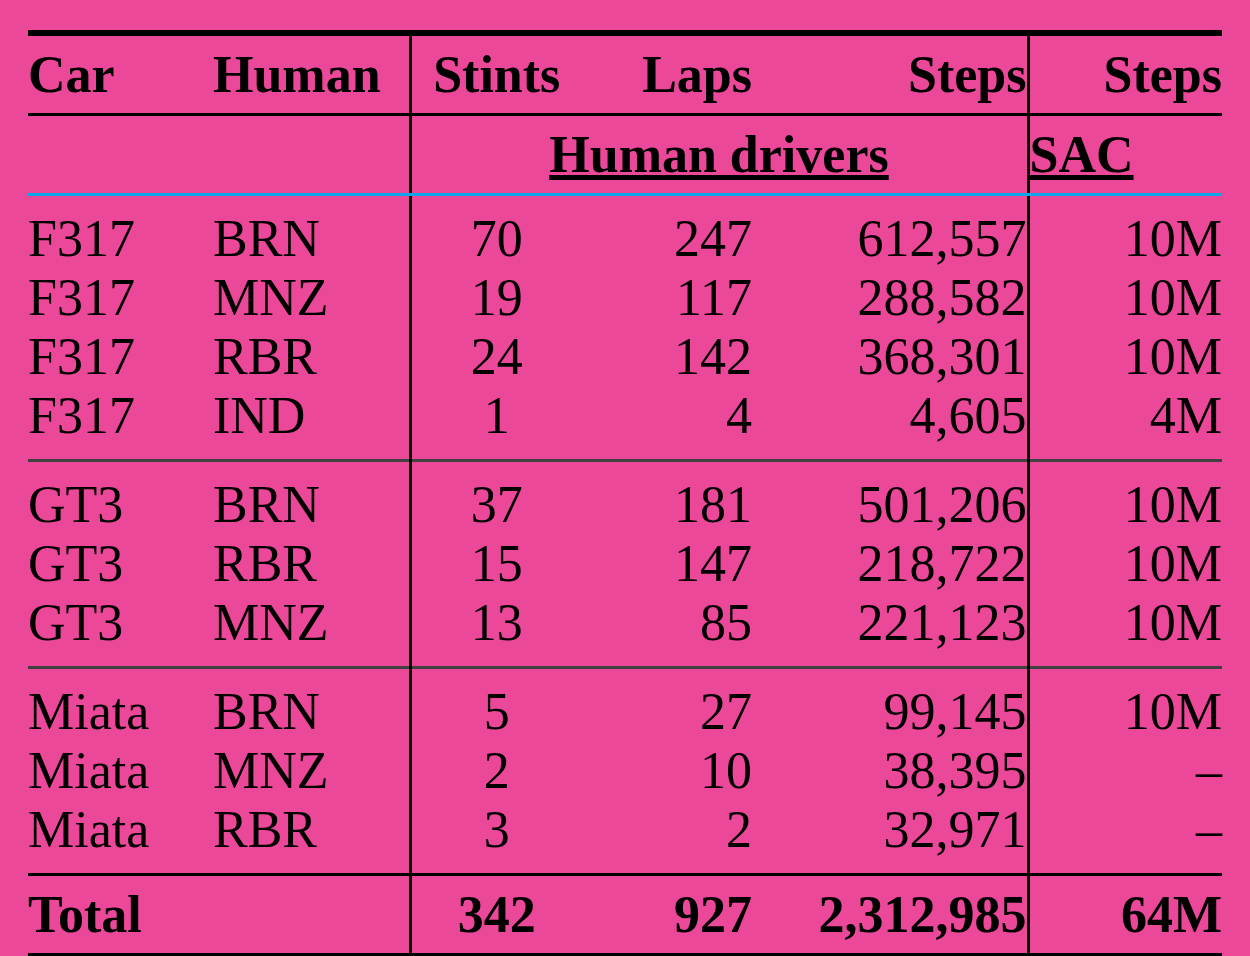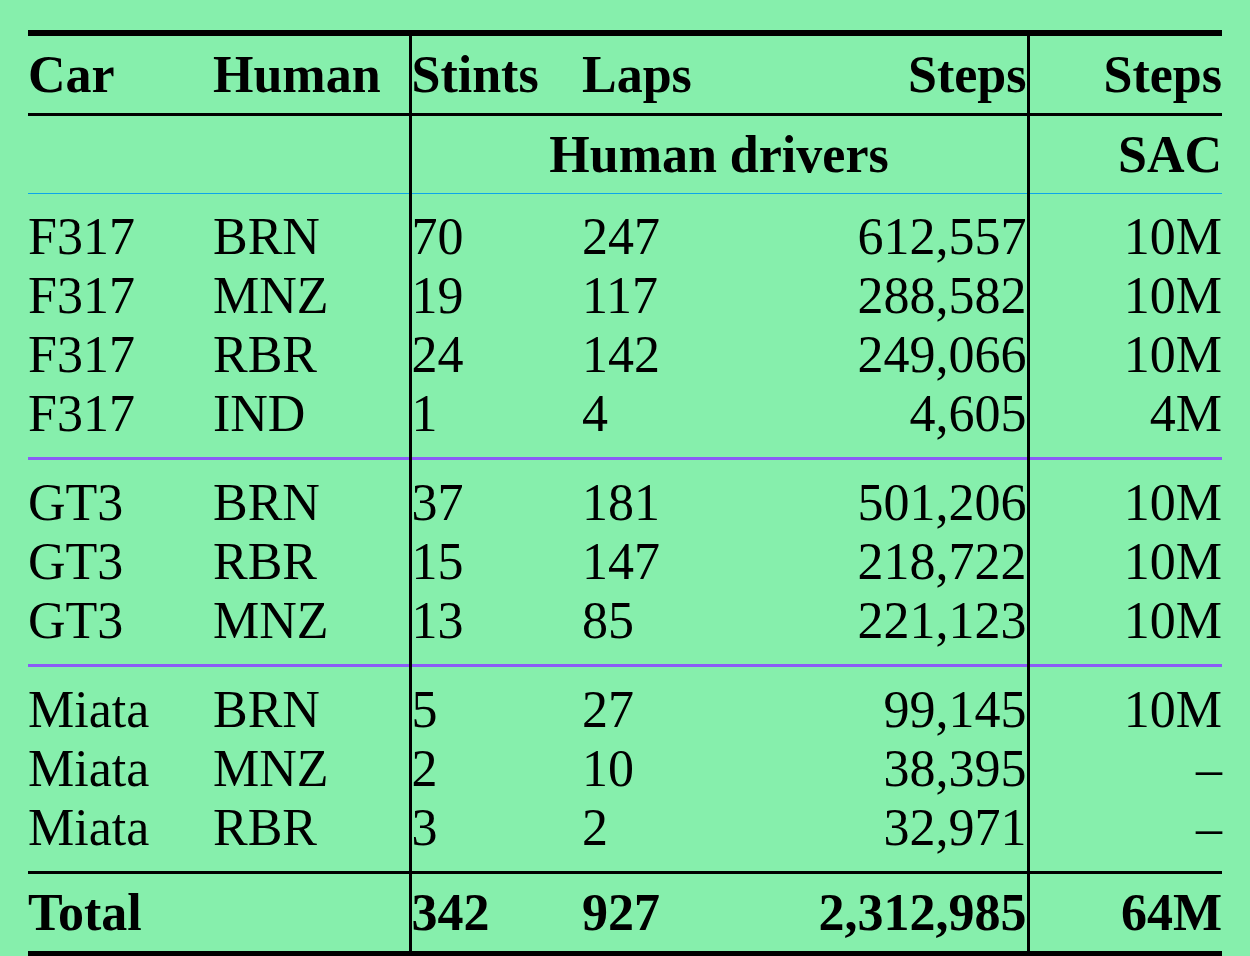--- a/index.html
+++ b/index.html
@@ -7,21 +7,21 @@
     padding: 0;
     background: #ffffff;
     width: 1250px;
     height: 956px;
     overflow: hidden;
   }
   .page {
     position: relative;
     width: 1250px;
     height: 956px;
-    background: #86efac;
+    background: #ec4899;
   }
   table.paper-table {
     position: absolute;
     left: 28px;
     top: 30px;
     width: 1194px;
     border-collapse: collapse;
     table-layout: fixed;
     font-family: "Liberation Serif", "DejaVu Serif", serif;
     font-size: 52px;
@@ -32,44 +32,45 @@
   table.paper-table th,
   table.paper-table td {
     padding: 0;
     vertical-align: middle;
     white-space: nowrap;
     font-weight: normal;
   }
   
   .c-car   { text-align: left;  padding-left: 27px; }
   .c-track { text-align: left;  padding-left: 27px; }
-  .c-stints{ text-align: left; padding-right: 12px; }
-  .c-laps  { text-align: left; padding-right: 8px; }
+  .c-stints{ text-align: center; padding-right: 12px; }
+  .c-laps  { text-align: right; padding-right: 8px; }
   .c-steps { text-align: right; padding-right: 8px; }
   .c-sac   { text-align: right; padding-right: 32px; }
   
   .bar { border-left: 3px solid #000000; }
   
   thead tr.main-header th {
     font-weight: bold;
     height: 77px;
     border-bottom: 3px solid #000000;
   }
   thead tr.sub-header td {
     font-weight: bold;
     height: 77px;
-    border-bottom: 1px solid #0ea5e9;
+    border-bottom: 3px solid #0ea5e9;
+    text-decoration: underline;
   }
   .center { text-align: center; }
-  .sac-center { text-align: right; padding-right: 32px; }
+  .sac-center { text-align: left; padding-right: 32px; }
   
   tbody.group td { height: 58px; }
   tbody.group tr:first-child td { padding-top: 13px; }
   tbody.group tr:last-child  td { padding-bottom: 14px; }
-  tbody.group + tbody.group  { border-top: 3px solid #8b5cf6; }
+  tbody.group + tbody.group  { border-top: 3px solid #404040; }
   
   tbody.total td {
     height: 77px;
     border-top: 3px solid #000000;
     font-weight: bold;
     margin-top: 47px;
   }
 </style>
 </head>
 <body>
@@ -116,21 +117,21 @@
         <td class="c-stints bar">19</td>
         <td class="c-laps">117</td>
         <td class="c-steps">288,582</td>
         <td class="c-sac bar">10M</td>
       </tr>
       <tr>
         <td class="c-car">F317</td>
         <td class="c-track">RBR</td>
         <td class="c-stints bar">24</td>
         <td class="c-laps">142</td>
-        <td class="c-steps">249,066</td>
+        <td class="c-steps">368,301</td>
         <td class="c-sac bar">10M</td>
       </tr>
       <tr>
         <td class="c-car">F317</td>
         <td class="c-track">IND</td>
         <td class="c-stints bar">1</td>
         <td class="c-laps">4</td>
         <td class="c-steps">4,605</td>
         <td class="c-sac bar">4M</td>
       </tr>

